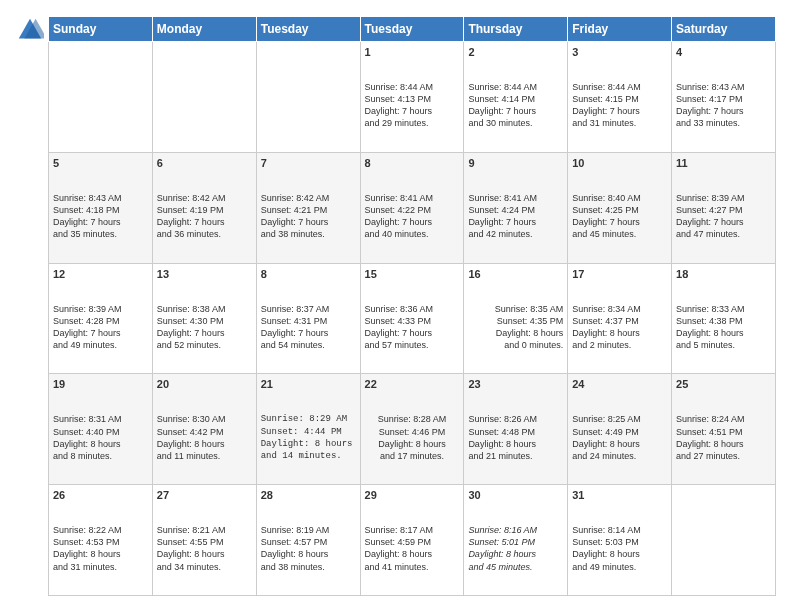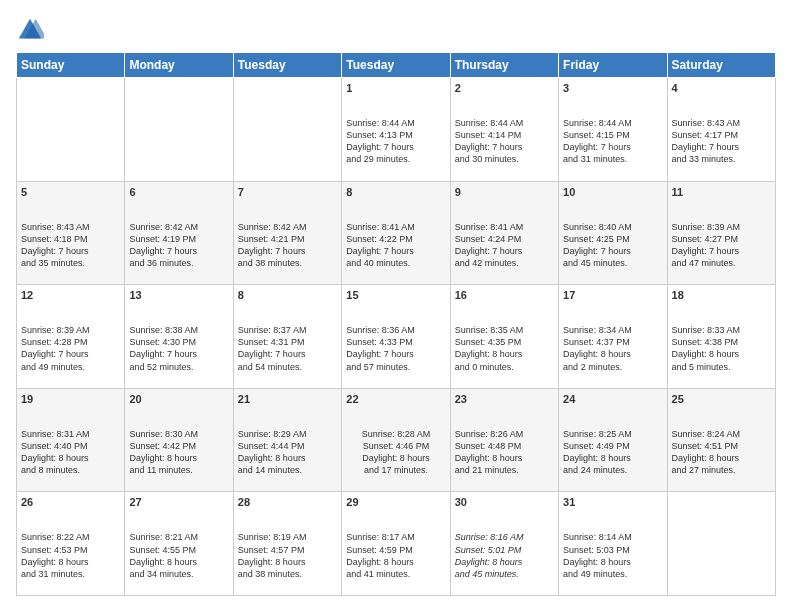--- a/index.html
+++ b/index.html
@@ -8,21 +8,21 @@
       background: #fff;
       width: 792px;
       height: 612px;
       overflow: hidden;
     }
     .page {
       width: 792px;
       height: 612px;
       padding: 16px 16px 16px 16px;
       display: flex;
-      flex-direction: column;
+      flex-direction: row;
     }
     .header {
       display: flex;
       align-items: flex-start;
       justify-content: space-between;
       margin-bottom: 8px;
     }
     .logo {
       display: flex;
       align-items: center;
@@ -237,21 +237,21 @@
           </td>
           <td>
             <span class="day-number">15</span>
             <div class="day-info" style="white-space: pre-line;">Sunrise: 8:36 AM
 Sunset: 4:33 PM
 Daylight: 7 hours
 and 57 minutes.</div>
           </td>
           <td>
             <span class="day-number">16</span>
-            <div class="day-info" style="white-space: pre-line;">Sunrise: 8:35 AM
+            <div class="day-info" style="white-space: pre-line; text-align: right;">Sunrise: 8:35 AM
 Sunset: 4:35 PM
 Daylight: 8 hours
 and 0 minutes.</div>
           </td>
           <td>
             <span class="day-number">17</span>
             <div class="day-info" style="white-space: pre-line;">Sunrise: 8:34 AM
 Sunset: 4:37 PM
 Daylight: 8 hours
 and 2 minutes.</div>
@@ -274,21 +274,21 @@
           </td>
           <td>
             <span class="day-number">20</span>
             <div class="day-info" style="white-space: pre-line;">Sunrise: 8:30 AM
 Sunset: 4:42 PM
 Daylight: 8 hours
 and 11 minutes.</div>
           </td>
           <td>
             <span class="day-number">21</span>
-            <div class="day-info" style="white-space: pre-line;">Sunrise: 8:29 AM
+            <div class="day-info" style="white-space: pre-line; font-family: Liberation Mono, monospace;">Sunrise: 8:29 AM
 Sunset: 4:44 PM
 Daylight: 8 hours
 and 14 minutes.</div>
           </td>
           <td>
             <span class="day-number">22</span>
             <div class="day-info" style="white-space: pre-line; text-align: center;">Sunrise: 8:28 AM
 Sunset: 4:46 PM
 Daylight: 8 hours
 and 17 minutes.</div>

